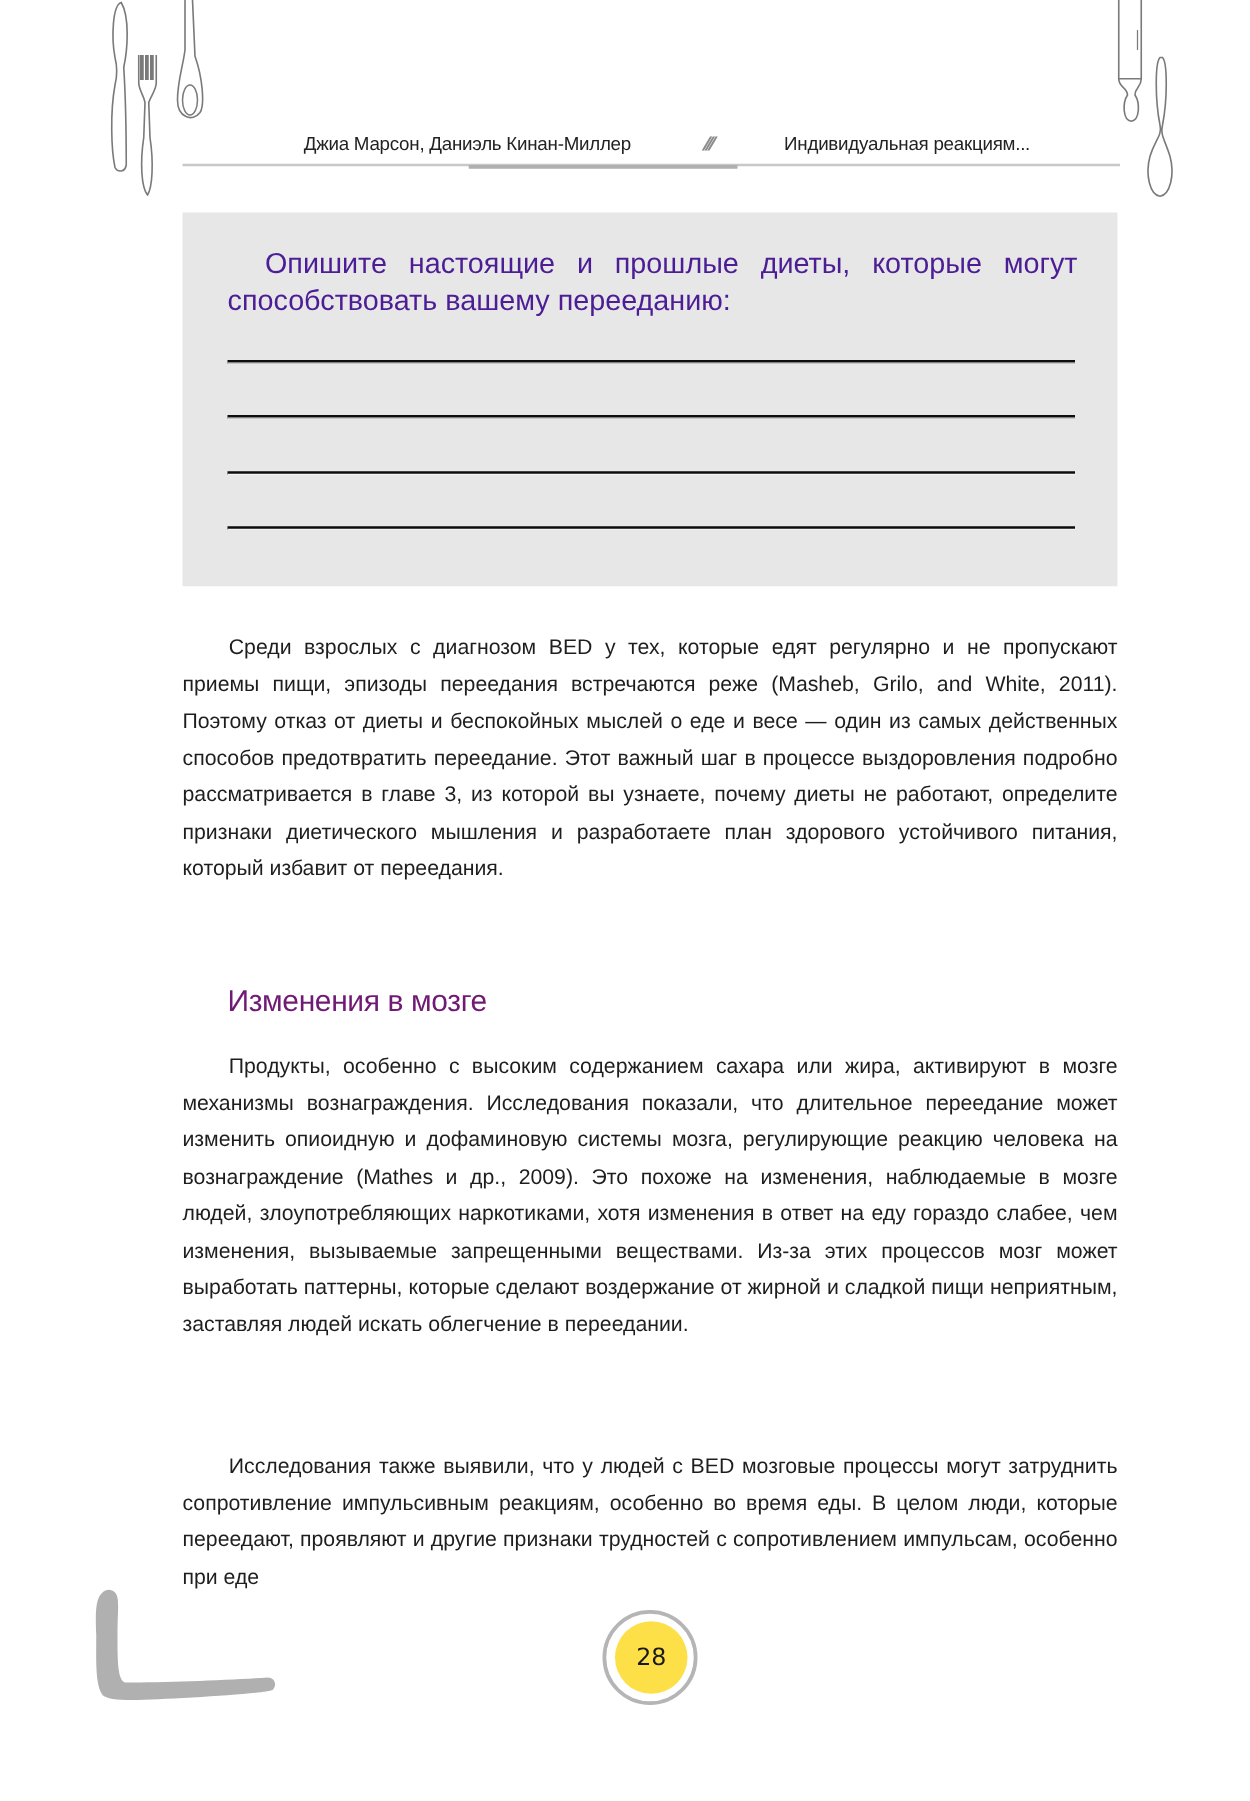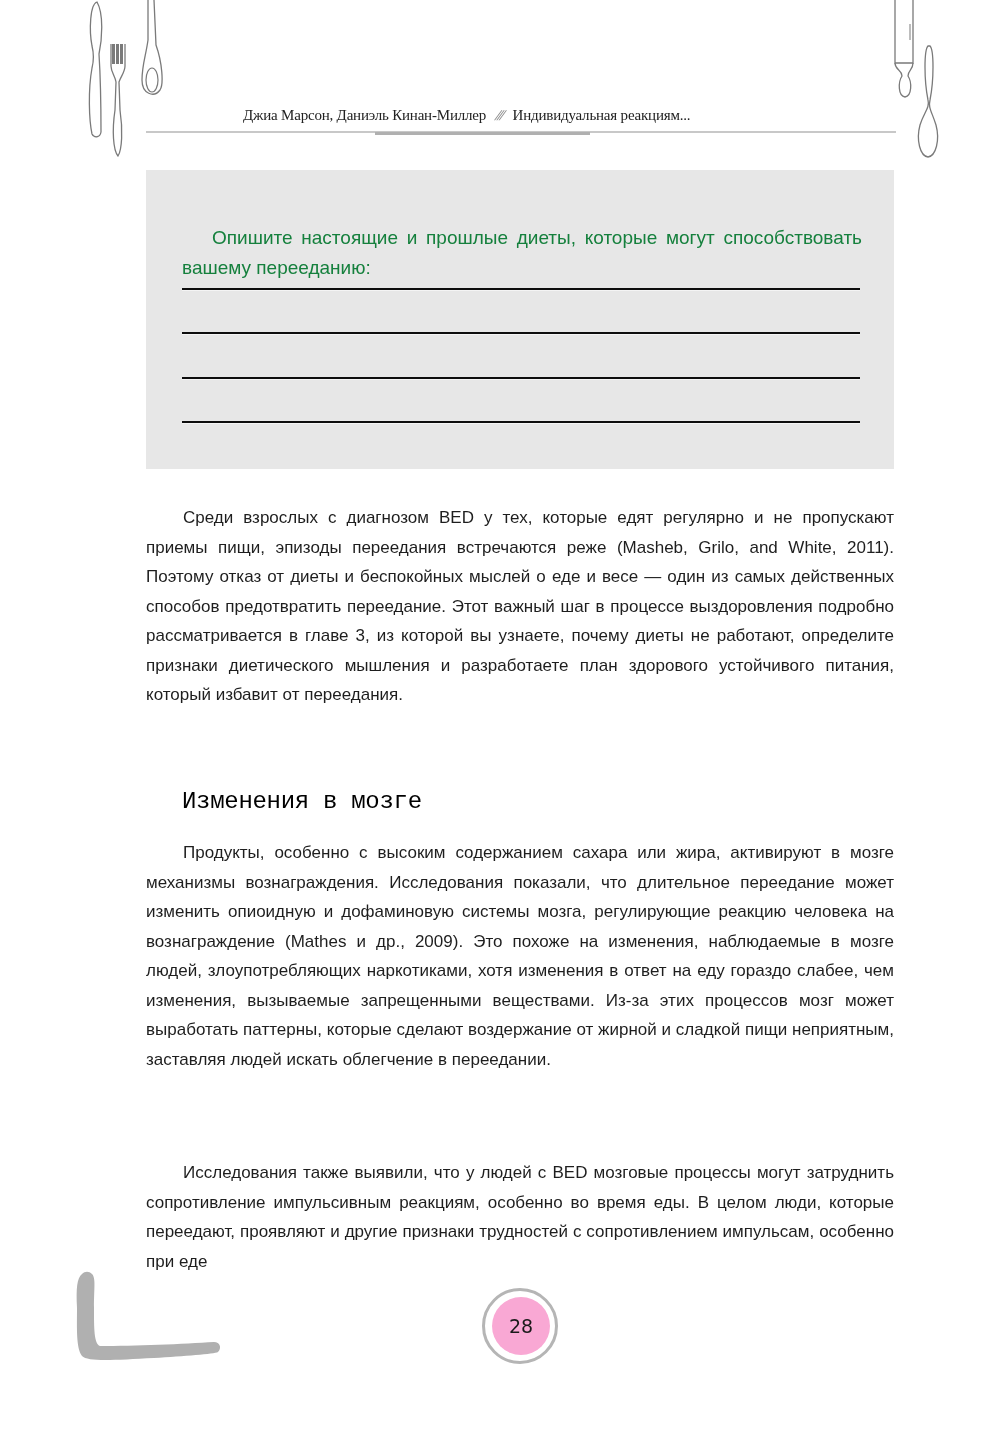--- a/index.html
+++ b/index.html
@@ -2,50 +2,50 @@
 <html><head>
 <meta charset="utf-8">
 <style>
   html, body { margin: 0; padding: 0; background: #ffffff; }
   body { width: 1000px; height: 1441px; position: relative; overflow: hidden; font-family: "DejaVu Sans", sans-serif; color: #1f1f1f; }
   .abs { position: absolute; }
 
   
   .header-text {
     position: absolute; left: 243px; top: 103px; width: 600px; height: 24px;
-    font-family: Liberation Serif, serif; font-size: 15px; color: #222;
-    letter-spacing: -0.2px; white-space: nowrap; display: flex; align-items: center;
+    font-family: Liberation Sans, sans-serif; font-size: 15px; color: #222;
+    letter-spacing: -0.2px; white-space: nowrap; display: flex; align-items: center; gap: 48px;
   }
   .header-sep { color: #8a8a8a; font-style: italic; font-weight: bold; margin: 0 10px; letter-spacing: -2px; transform: skewX(-12deg); display: inline-block; }
   .header-rule { position: absolute; left: 146px; top: 131px; width: 750px; height: 2px; background: #c8c8c8; }
   .header-rule-dark { position: absolute; left: 375px; top: 132px; width: 215px; height: 3px; background: #b0b0b0; }
 
   
   .exercise-box { position: absolute; left: 146px; top: 170px; width: 748px; height: 299px; background: #e7e7e7; }
   .exercise-prompt {
     position: absolute; left: 182px; top: 195px; width: 680px;
-    font-family: "Liberation Sans", sans-serif; font-size: 19px; line-height: 30px; color: #15803d;
-    text-indent: 30px; text-align: justify; margin-top: 28px;
+    font-family: "Liberation Sans", sans-serif; font-size: 23px; line-height: 30px; color: #4c1d95;
+    text-indent: 30px; text-align: justify;
   }
   .answer-line { position: absolute; left: 182px; width: 678px; height: 2px; background: #0d0d0d; border-bottom: 1px solid #f4f4f4; }
 
   
   .para {
     position: absolute; left: 146px; width: 748px;
     font-family: "Liberation Sans", sans-serif; font-size: 17px; line-height: 29.5px; color: #1e1e1e;
     text-align: justify; text-indent: 37px; margin: 0;
   }
   .section-heading {
     position: absolute; left: 182px; top: 788px;
-    font-family: Liberation Mono, monospace; font-size: 24px; color: #000000; font-weight: normal; letter-spacing: -0.3px; margin: 0;
+    font-family: Liberation Sans, sans-serif; font-size: 24px; color: #701a75; font-weight: normal; letter-spacing: -0.3px; margin: 0;
   }
 
   
   .page-number-outer { position: absolute; left: 482px; top: 1288px; width: 76px; height: 76px; border-radius: 50%; border: 3px solid #b5b5b5; box-sizing: border-box; background: #fff; }
-  .page-number-inner { position: absolute; left: 492px; top: 1297px; width: 58px; height: 58px; border-radius: 50%; background: #f9a8d4; display: flex; align-items: center; justify-content: center; font-family: "DejaVu Sans", sans-serif; font-size: 19px; color: #1a1a1a; }
+  .page-number-inner { position: absolute; left: 492px; top: 1297px; width: 58px; height: 58px; border-radius: 50%; background: #fde047; display: flex; align-items: center; justify-content: center; font-family: "DejaVu Sans", sans-serif; font-size: 19px; color: #1a1a1a; }
 </style>
 </head>
 <body>
 
 <svg class="abs" style="left:80px;top:0px;" width="90" height="160" viewBox="0 0 90 160">
 
   <path d="M17 2 C10 4 9 30 12 46 C14 54 14 60 12 68 C8 90 9 120 12 134 C14 138 20 138 21 132 C21 100 20 70 19 54 C22 40 24 14 17 2 Z" fill="none" stroke="#7a7a7a" stroke-width="1.3"></path>
 
   <g>
     <rect x="32" y="44" width="3" height="20" fill="#7a7a7a"></rect>

